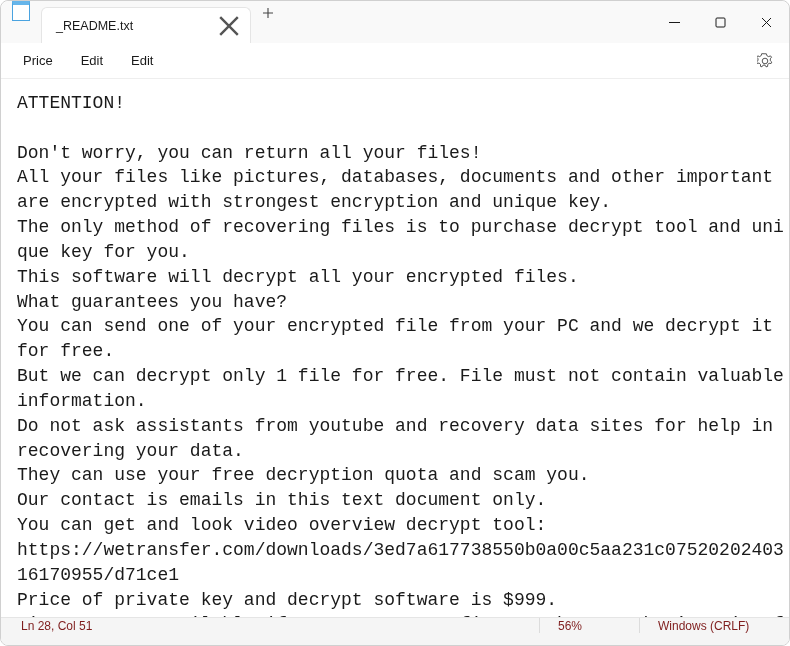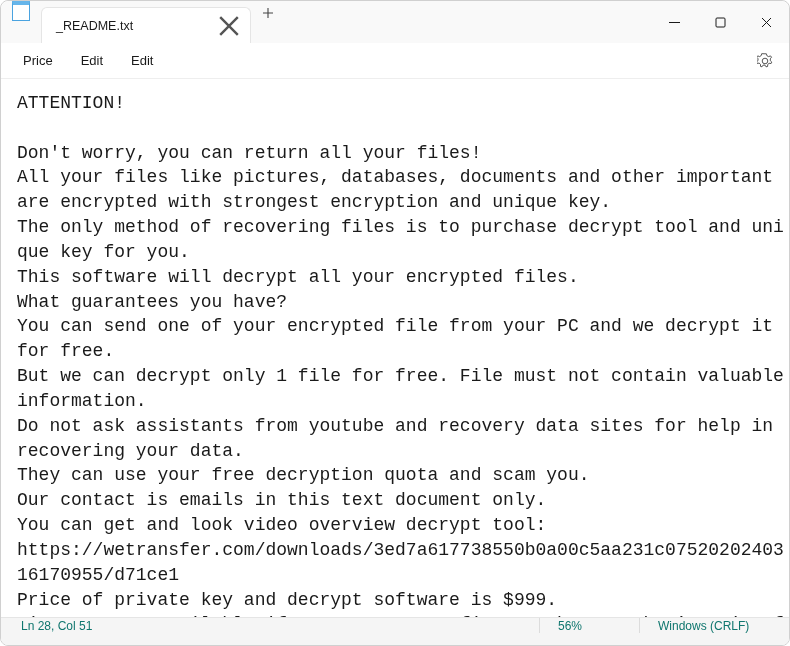--- a/index.html
+++ b/index.html
@@ -120,21 +120,21 @@
       word-break: break-all;
       margin-left: 12px;
     }
     .statusbar {
       height: 28px;
       display: flex;
       align-items: center;
       background: #f5f5f5;
       border-top: 1px solid #e5e5e5;
       font-size: 12px;
-      color: #0f766e;
+      color: #7f1d1d;
       padding: 0 0 12px 20px;
     }
     .status-cell {
       padding: 0 18px;
       border-left: 1px solid #dcdcdc;
       height: 100%;
       display: flex;
       align-items: center;
     }
     .status-cell.first { border-left: none; padding-left: 0; flex: 1; }

